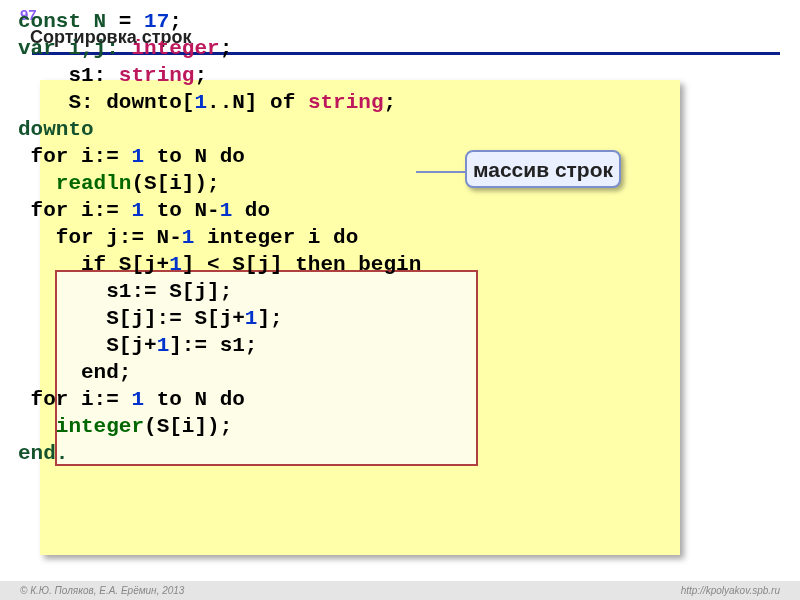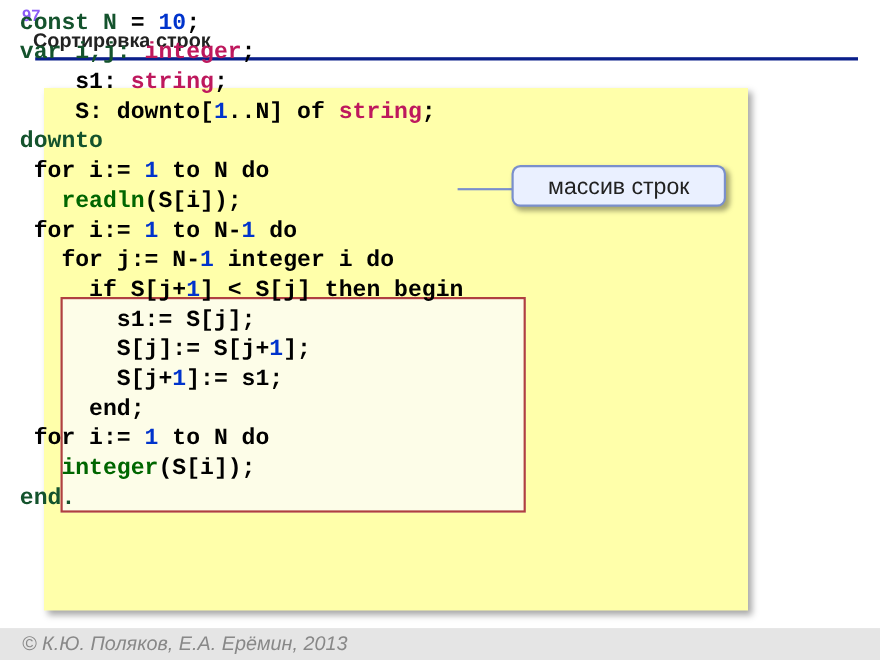--- a/index.html
+++ b/index.html
@@ -75,70 +75,71 @@
     width: 423px;
     height: 196px;
     background: #fdfde8;
     border: 2px solid #b04040;
     box-sizing: border-box;
   }
   .callout {
     position: absolute;
     left: 465px;
     top: 150px;
-    width: 195px;
+    width: 156px;
     height: 38px;
     background: #eaf0ff;
     border: 2px solid #7a8fcc;
     border-radius: 8px;
     box-shadow: 3px 3px 5px rgba(0,0,0,0.35);
     font-size: 21px;
     color: #222;
     text-align: center;
     line-height: 36px;
     box-sizing: border-box;
+    font-weight: bold;
   }
   .callout-line {
     position: absolute;
     left: 416px;
     top: 171px;
     width: 50px;
     height: 2px;
     background: #7a8fcc;
   }
   .footer-bar {
     position: absolute;
     bottom: 0;
     left: 0;
     right: 0;
     background: #e5e5e5;
     padding: 4px 20px;
     font-style: italic;
-    font-size: 18px;
+    font-size: 10px;
     color: #888;
     display: flex;
     justify-content: space-between;
   }
 </style>
 </head>
 <body>
 
 <div class="slide">
 
   <div class="header-bar">
     <span class="page-num">97</span>
   </div>
 
   <div class="title">Сортировка строк</div>
   <div class="title-underline"></div>
 
   <div class="code-box"></div>
   <div class="inner-box"></div>
 
-  <div class="code"><span class="kw">const N</span><span> = </span><span class="num">10</span><span>;</span>
+  <div class="code"><span class="kw">const N</span><span> = </span><span class="num">17</span><span>;</span>
 <span class="kw">var i,j: </span><span class="ty">integer</span><span>;</span>
 <span>    s1: </span><span class="ty">string</span><span>;</span>
 <span>    S: downto[</span><span class="num">1</span><span>..N] of </span><span class="ty">string</span><span>;</span>
 <span class="kw">downto</span>
 <span> for i:= </span><span class="num">1</span><span> to N do</span>
 <span>   </span><span class="fn">readln</span><span>(S[i]);</span>
 <span> for i:= </span><span class="num">1</span><span> to N-</span><span class="num">1</span><span> do</span>
 <span>   for j:= N-</span><span class="num">1</span><span> integer i do</span>
 <span>     if S[j+</span><span class="num">1</span><span>] &lt; S[j] then begin</span>
 <span>       s1:= S[j];</span>
@@ -147,15 +148,16 @@
 <span>     end;</span>
 <span> for i:= </span><span class="num">1</span><span> to N do</span>
 <span>   </span><span class="fn">integer</span><span>(S[i]);</span>
 <span class="kw">end.</span></div>
 
   <div class="callout-line"></div>
   <div class="callout">массив строк</div>
 
   <div class="footer-bar">
     <span>© <span>К.Ю. Поляков, Е.А. Ерёмин, 2013</span></span>
+    <span>http://kpolyakov.spb.ru</span>
   </div>
 
 </div>
 
 </body></html>

